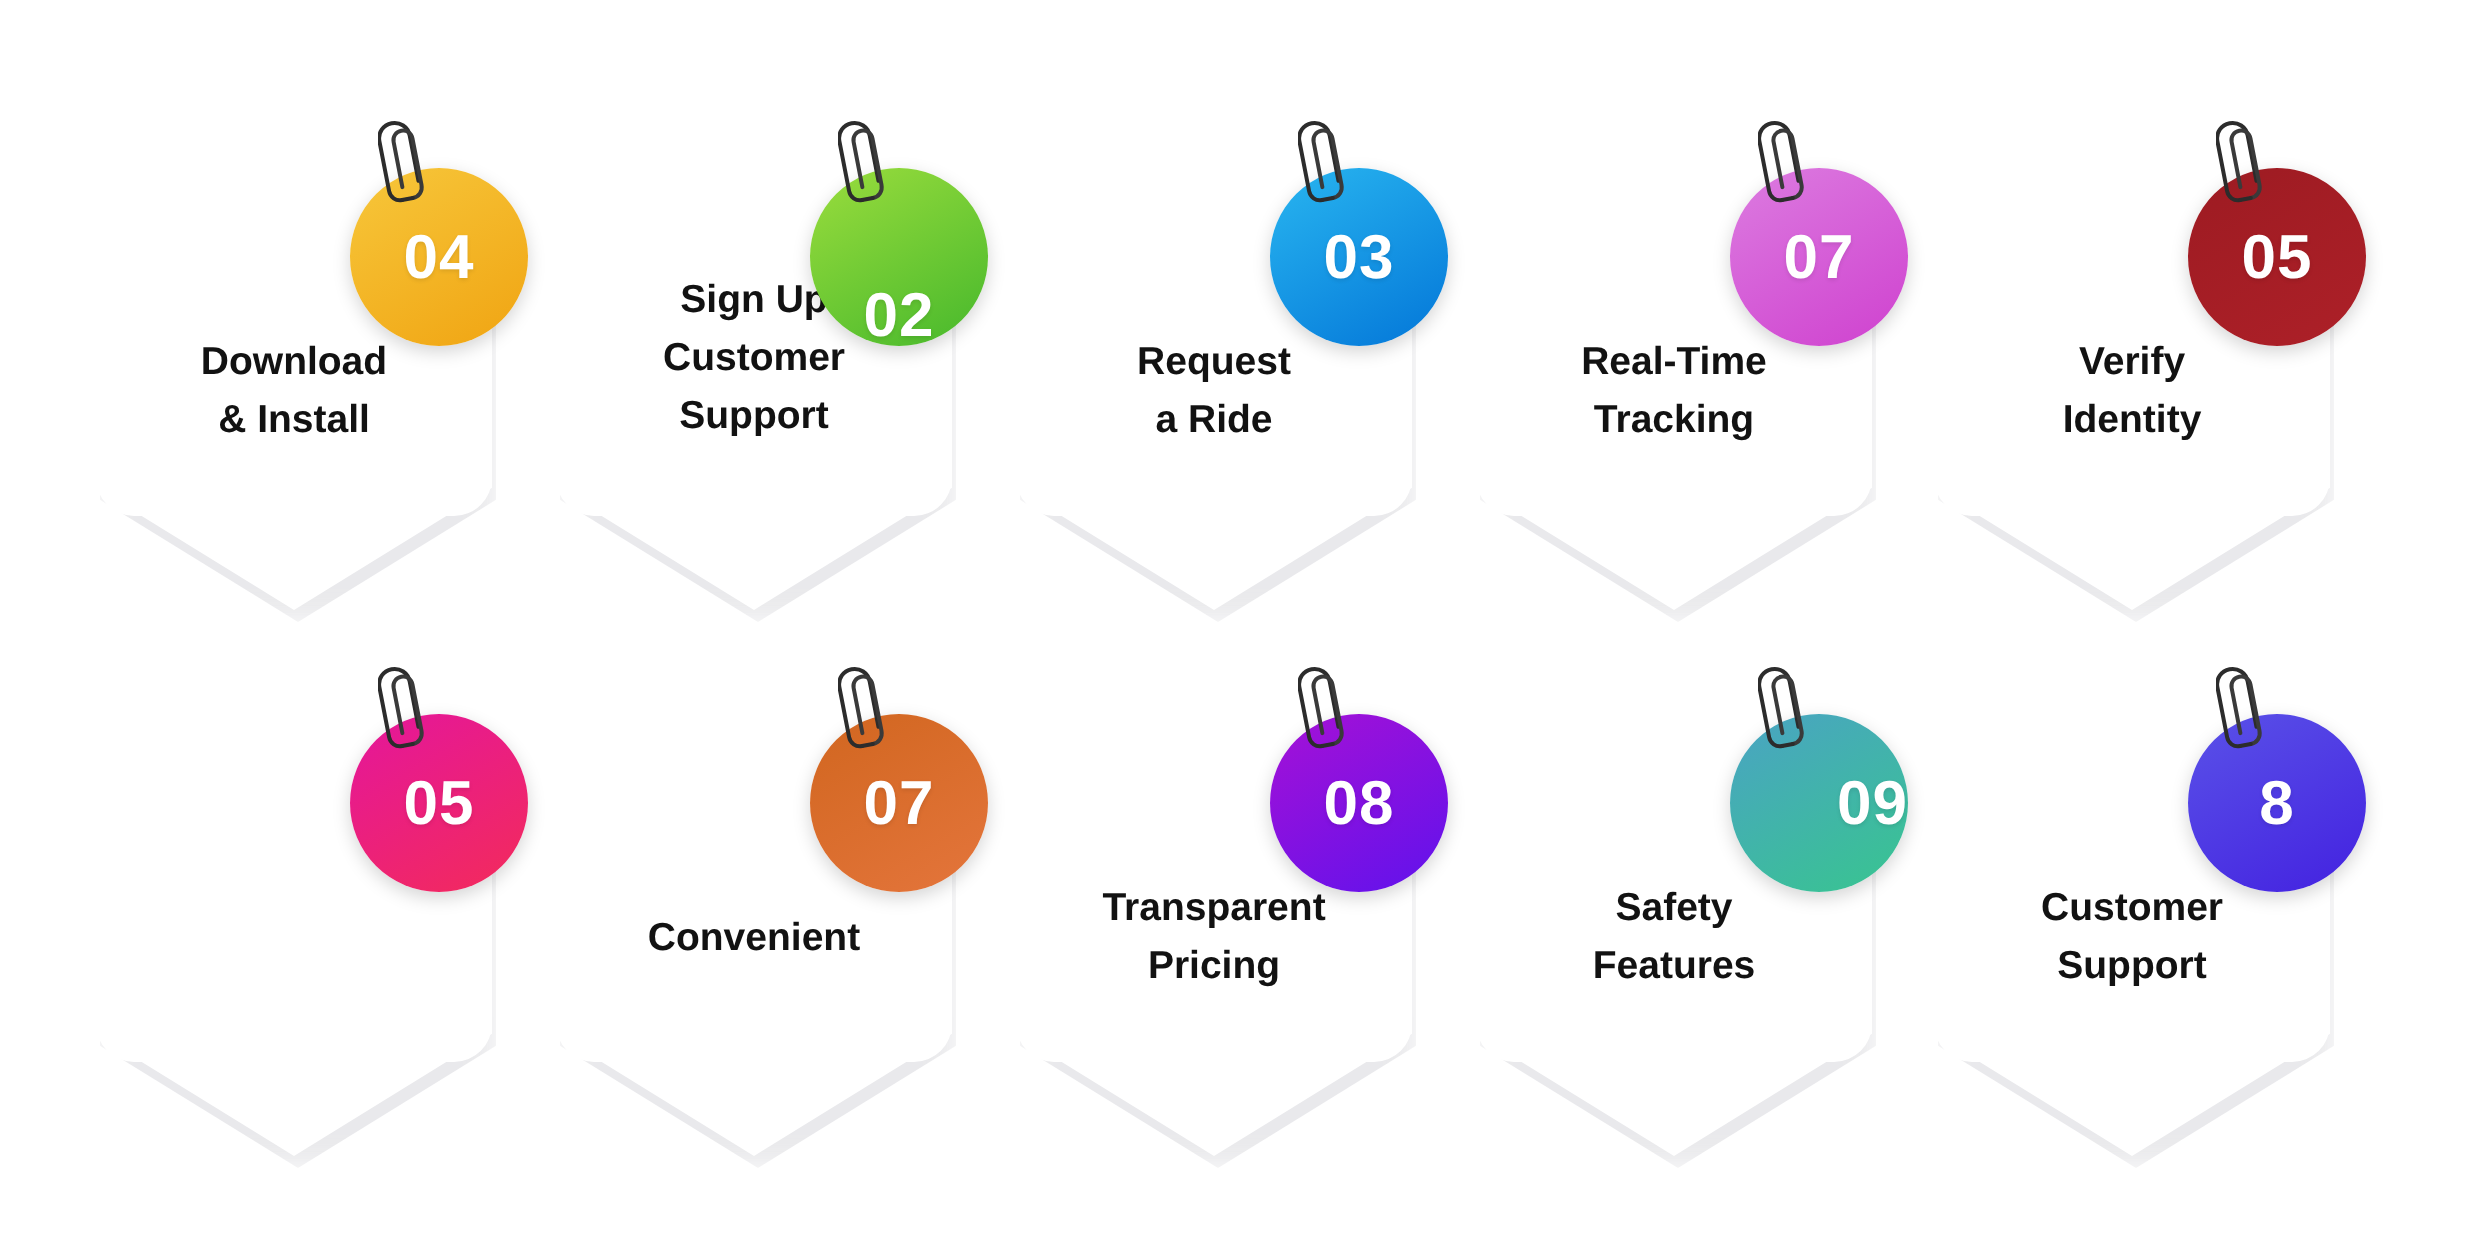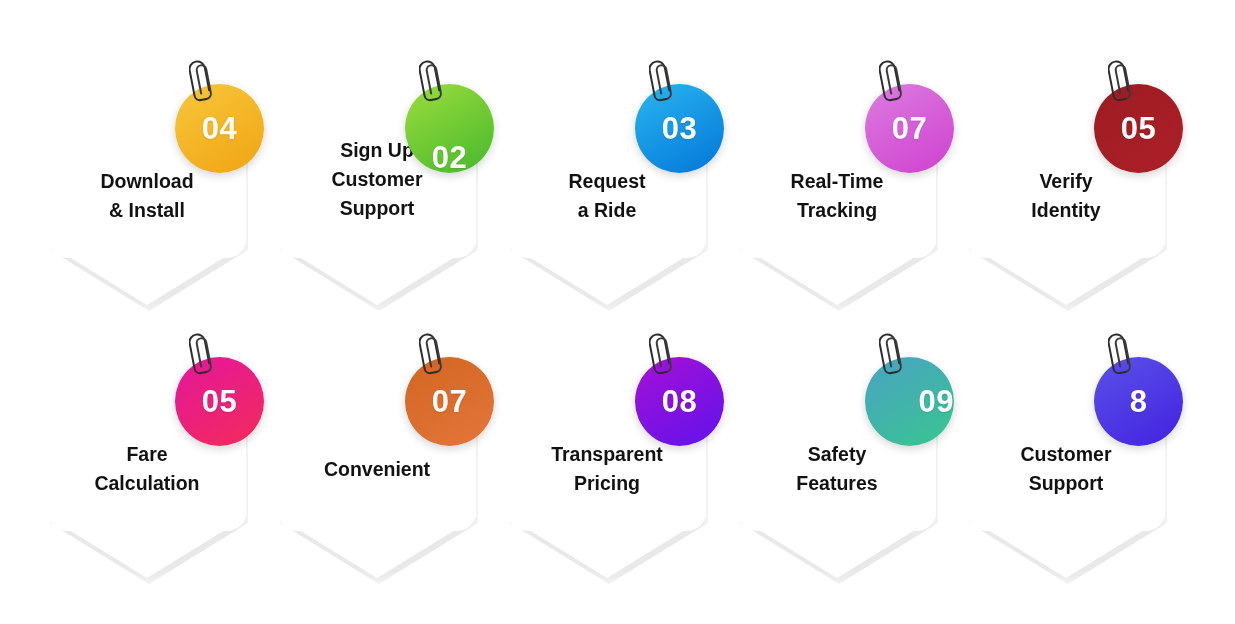--- a/index.html
+++ b/index.html
@@ -216,22 +216,20 @@
             <path d="M8.6 41.5 L14.1 41.5" fill="none" stroke="#2c2c2c" stroke-width="2" stroke-linecap="round"></path>
           </g>
         </svg>
       </div>
     </div>
   <div class="row row-2">
       <div class="card" style="left: 48px;">
         <div class="card-shadow"></div>
         <div class="card-shape"></div>
         <div class="card-top"></div>
-        <div class="card-label">Fare
-Calculation</div>
         <div class="badge" style="background: linear-gradient(150deg, rgb(228, 22, 156) 0%, rgb(243, 43, 90) 100%);">
           <span class="badge-number">05</span>
         </div>
         <svg class="clip" viewBox="0 0 26 48">
           <g transform="rotate(-11 13 24)">
             <path d="M8.6 41.5 C5.4 41.5 3.1 39.1 3.1 35.9 L3.1 10.5 C3.1 6.2 6.5 2.8 10.8 2.8 C15.1 2.8 18.5 6.2 18.5 10.5 L18.5 33.6" fill="none" stroke="#2c2c2c" stroke-width="2" stroke-linecap="round"></path>
             <path d="M14.1 41.5 C17.3 41.5 19.6 39.1 19.6 35.9 L19.6 12.2 C19.6 9.5 17.5 7.4 14.8 7.4 C12.1 7.4 10.0 9.5 10.0 12.2 L10.0 35.2" fill="none" stroke="#3a3a3a" stroke-width="2" stroke-linecap="round"></path>
             <path d="M8.6 41.5 L14.1 41.5" fill="none" stroke="#2c2c2c" stroke-width="2" stroke-linecap="round"></path>
           </g>
         </svg>

